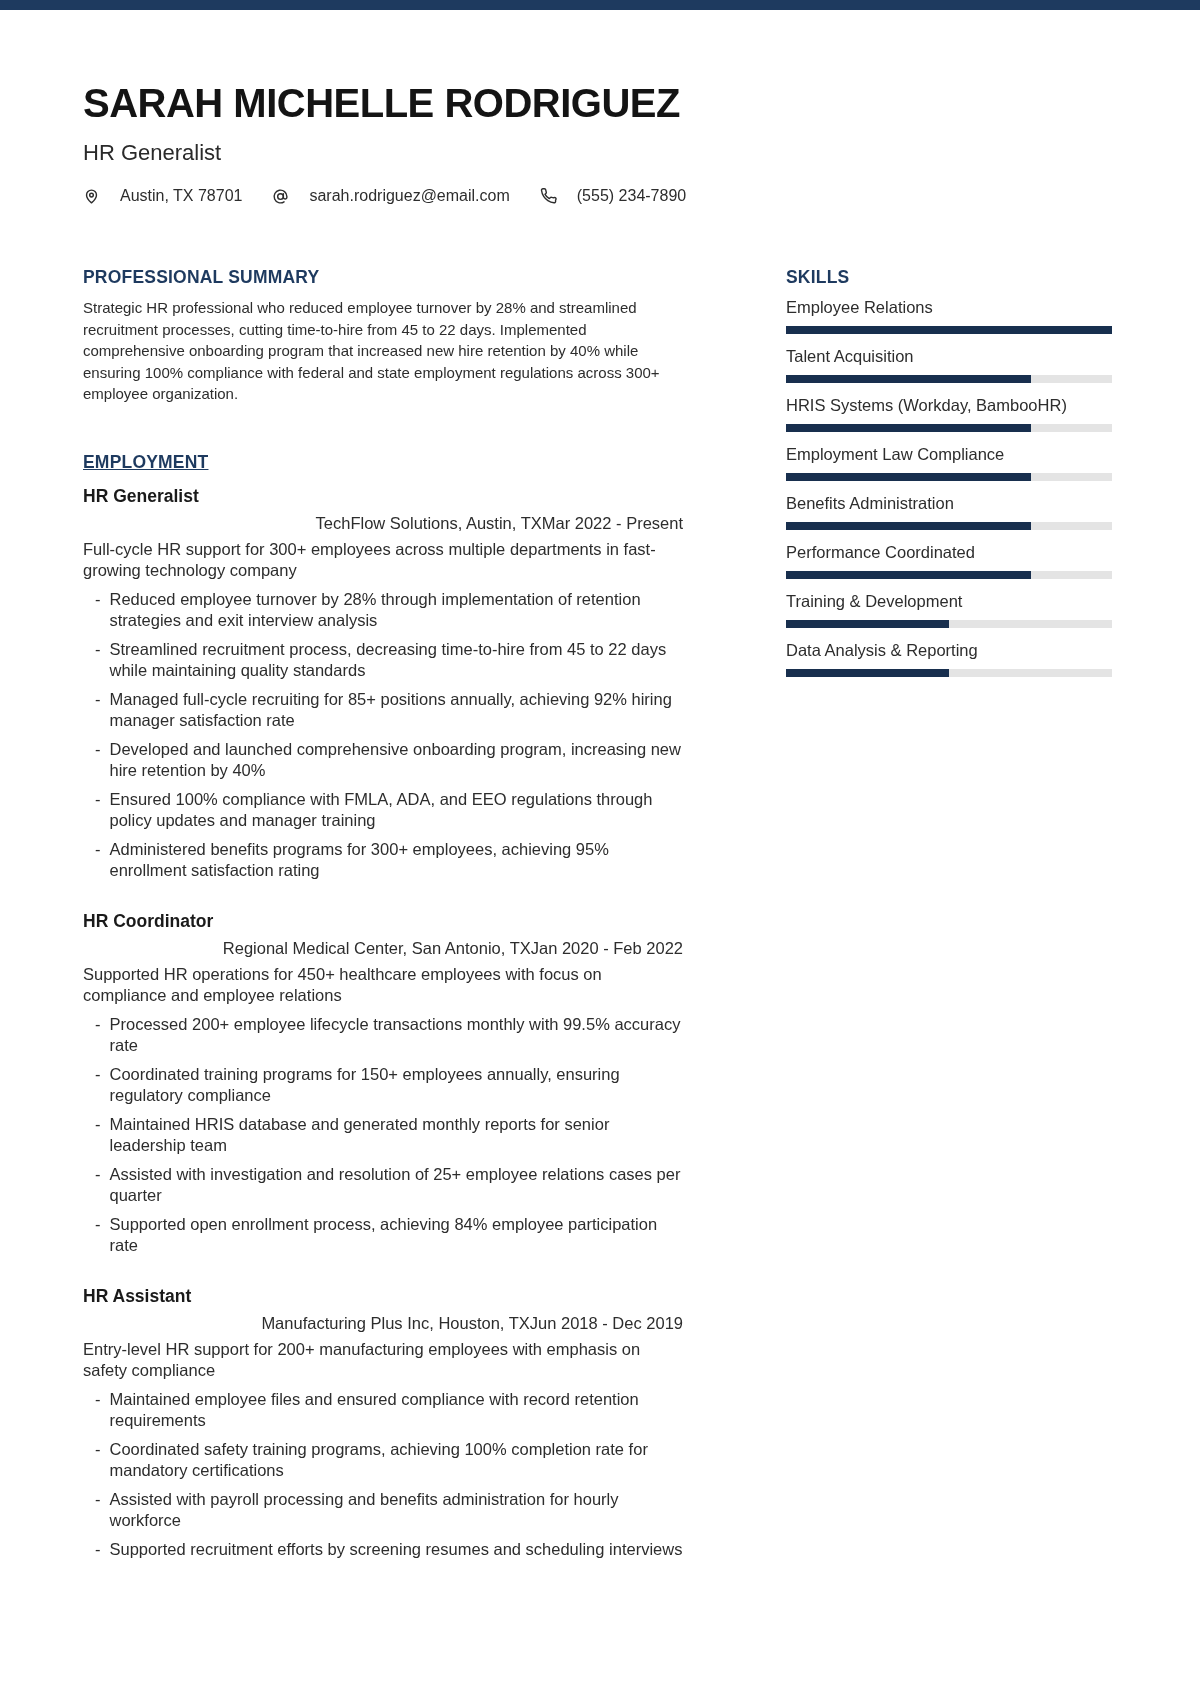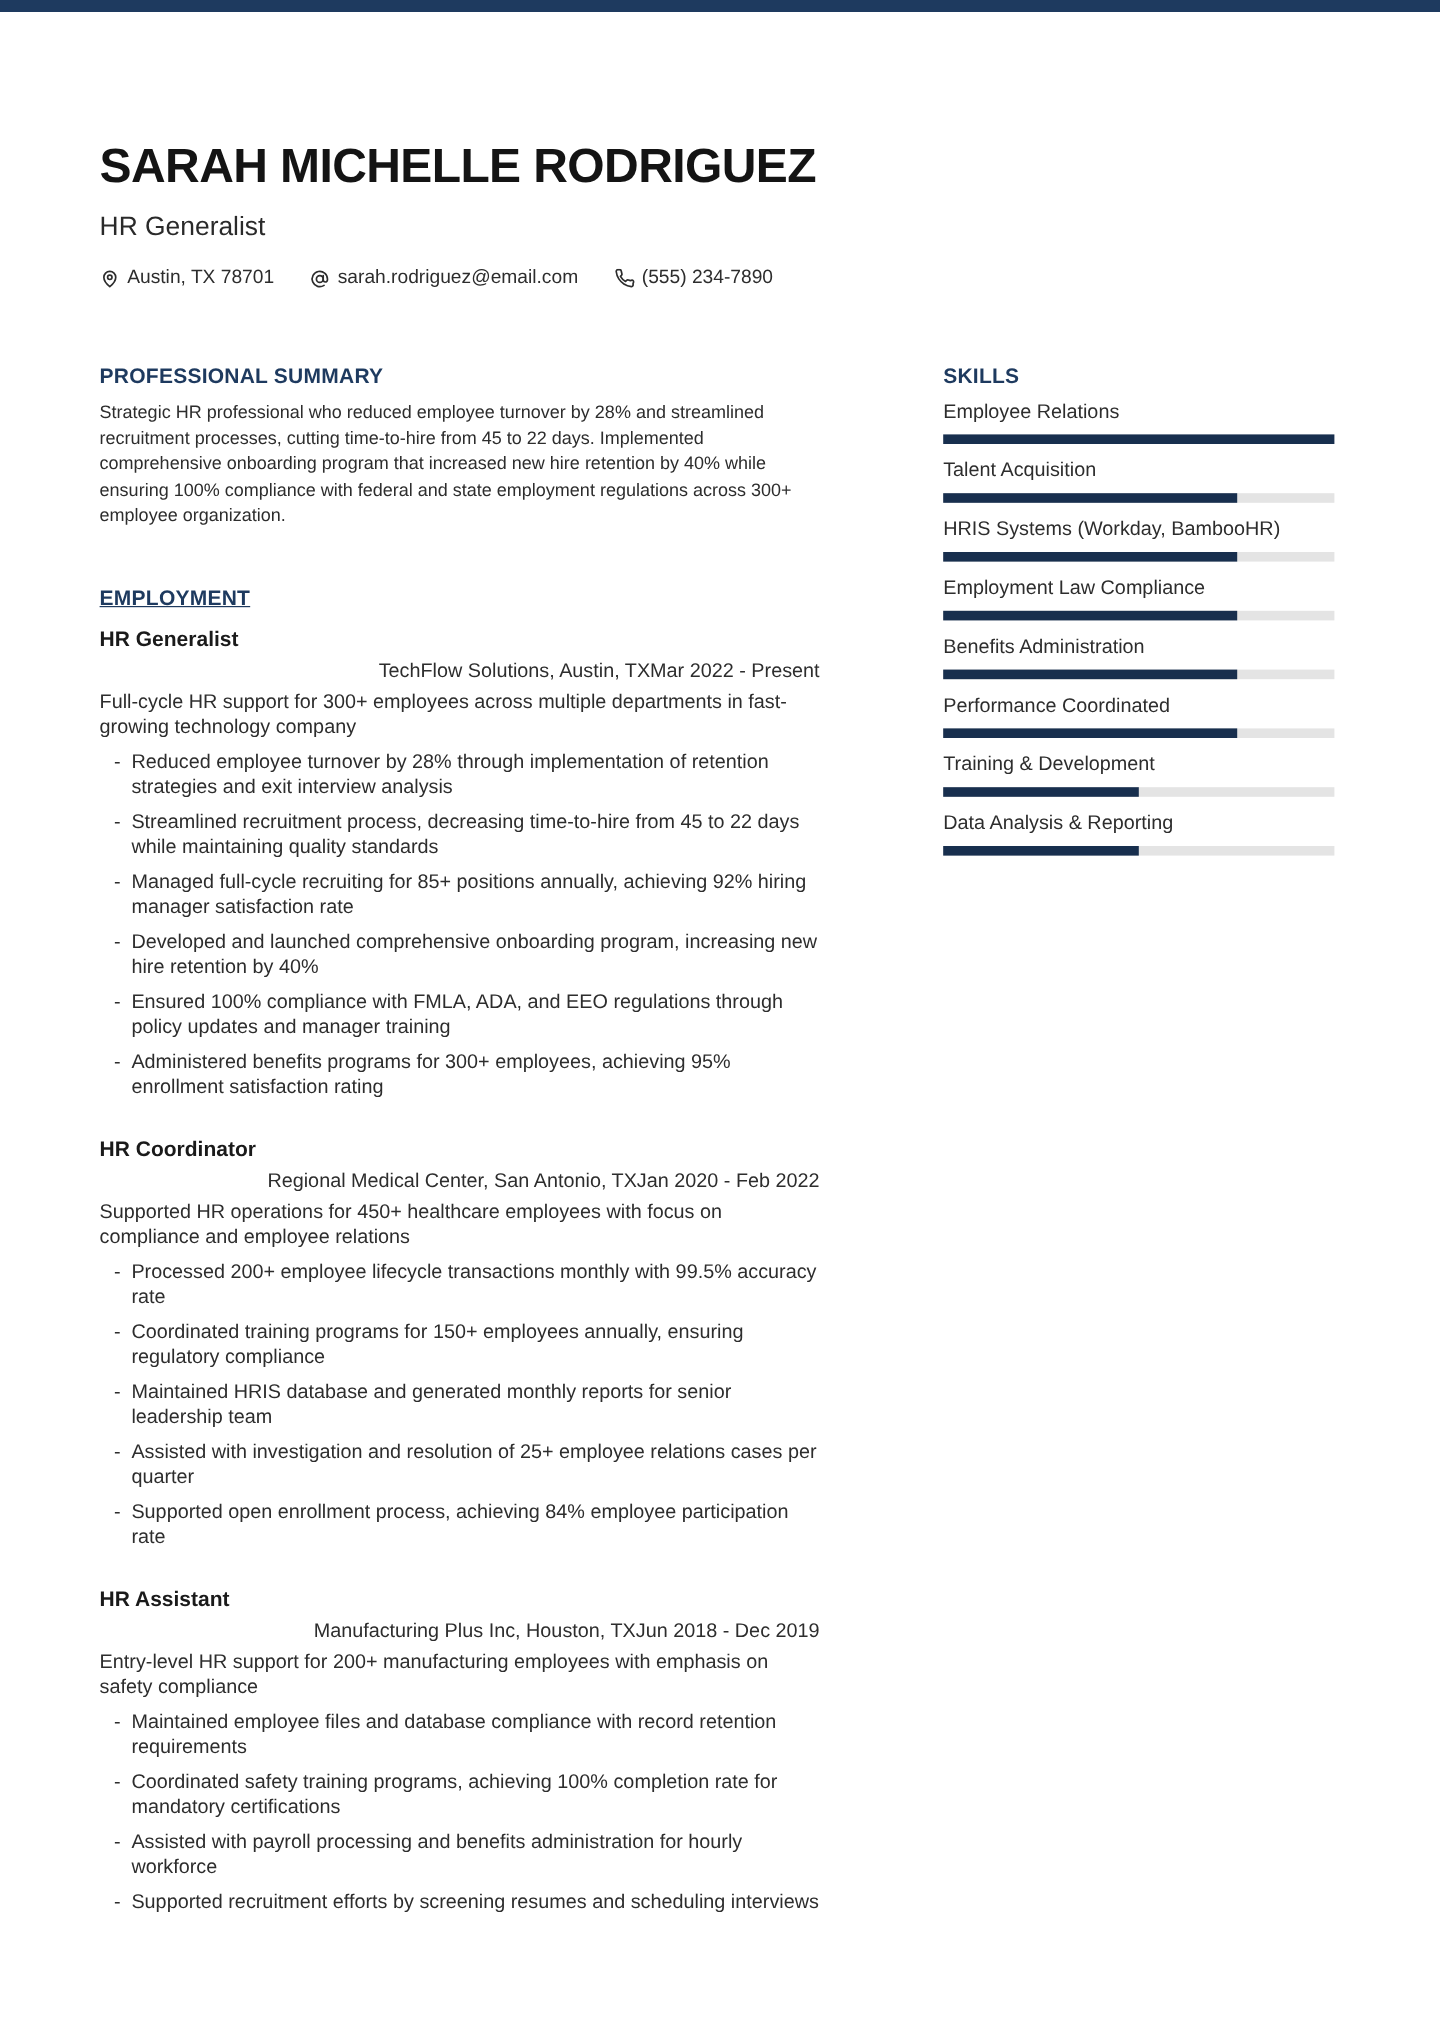--- a/index.html
+++ b/index.html
@@ -11,21 +11,21 @@
     font-family: "Liberation Sans", sans-serif;
     color: #2d2d2d;
     -webkit-font-smoothing: antialiased;
   }
   .topbar {
     width: 100%;
     height: 10px;
     background: #1e3a5f;
   }
   .page {
-    padding: 108px 88px 40px 83px;
+    padding: 72px 88px 40px 83px;
   }
   
   .name {
     margin: 0 0 15px 0;
     font-size: 40px;
     line-height: 1.08;
     font-weight: 700;
     letter-spacing: -0.5px;
     color: #141414;
   }
@@ -36,21 +36,21 @@
     color: #2a2a2a;
   }
   .contact-row {
     display: flex;
     align-items: center;
     gap: 30px;
     font-size: 16px;
     color: #2d2d2d;
     margin-bottom: 62px;
   }
-  .contact-item { display: flex; align-items: center; gap: 6px; }
+  .contact-item { display: flex; align-items: center; gap: 20px; }
   .contact-item svg { display: block; }
   
   .columns { display: flex; align-items: flex-start; }
   .main-col { width: 600px; flex: none; }
   .side-col { width: 326px; flex: none; margin-left: 103px; }
   
   .section-heading {
     margin: 0 0 9px 0;
     font-size: 17.5px;
     font-weight: 700;
@@ -242,21 +242,21 @@
   <div class="job">
     <div class="job-title">HR Assistant</div>
     <div class="job-meta">
       <span class="job-company">Manufacturing Plus Inc, Houston, TX</span>
       <span class="job-dates">Jun 2018 - Dec 2019</span>
     </div>
     <div class="job-desc">Entry-level HR support for 200+ manufacturing employees with emphasis on safety compliance</div>
     <ul class="bullets">
   <li class="bullet">
     <span class="bullet-dash">-</span>
-    <span class="bullet-text">Maintained employee files and database compliance with record retention requirements</span>
+    <span class="bullet-text">Maintained employee files and ensured compliance with record retention requirements</span>
   </li>
 
   <li class="bullet">
     <span class="bullet-dash">-</span>
     <span class="bullet-text">Coordinated safety training programs, achieving 100% completion rate for mandatory certifications</span>
   </li>
 
   <li class="bullet">
     <span class="bullet-dash">-</span>
     <span class="bullet-text">Assisted with payroll processing and benefits administration for hourly workforce</span>

